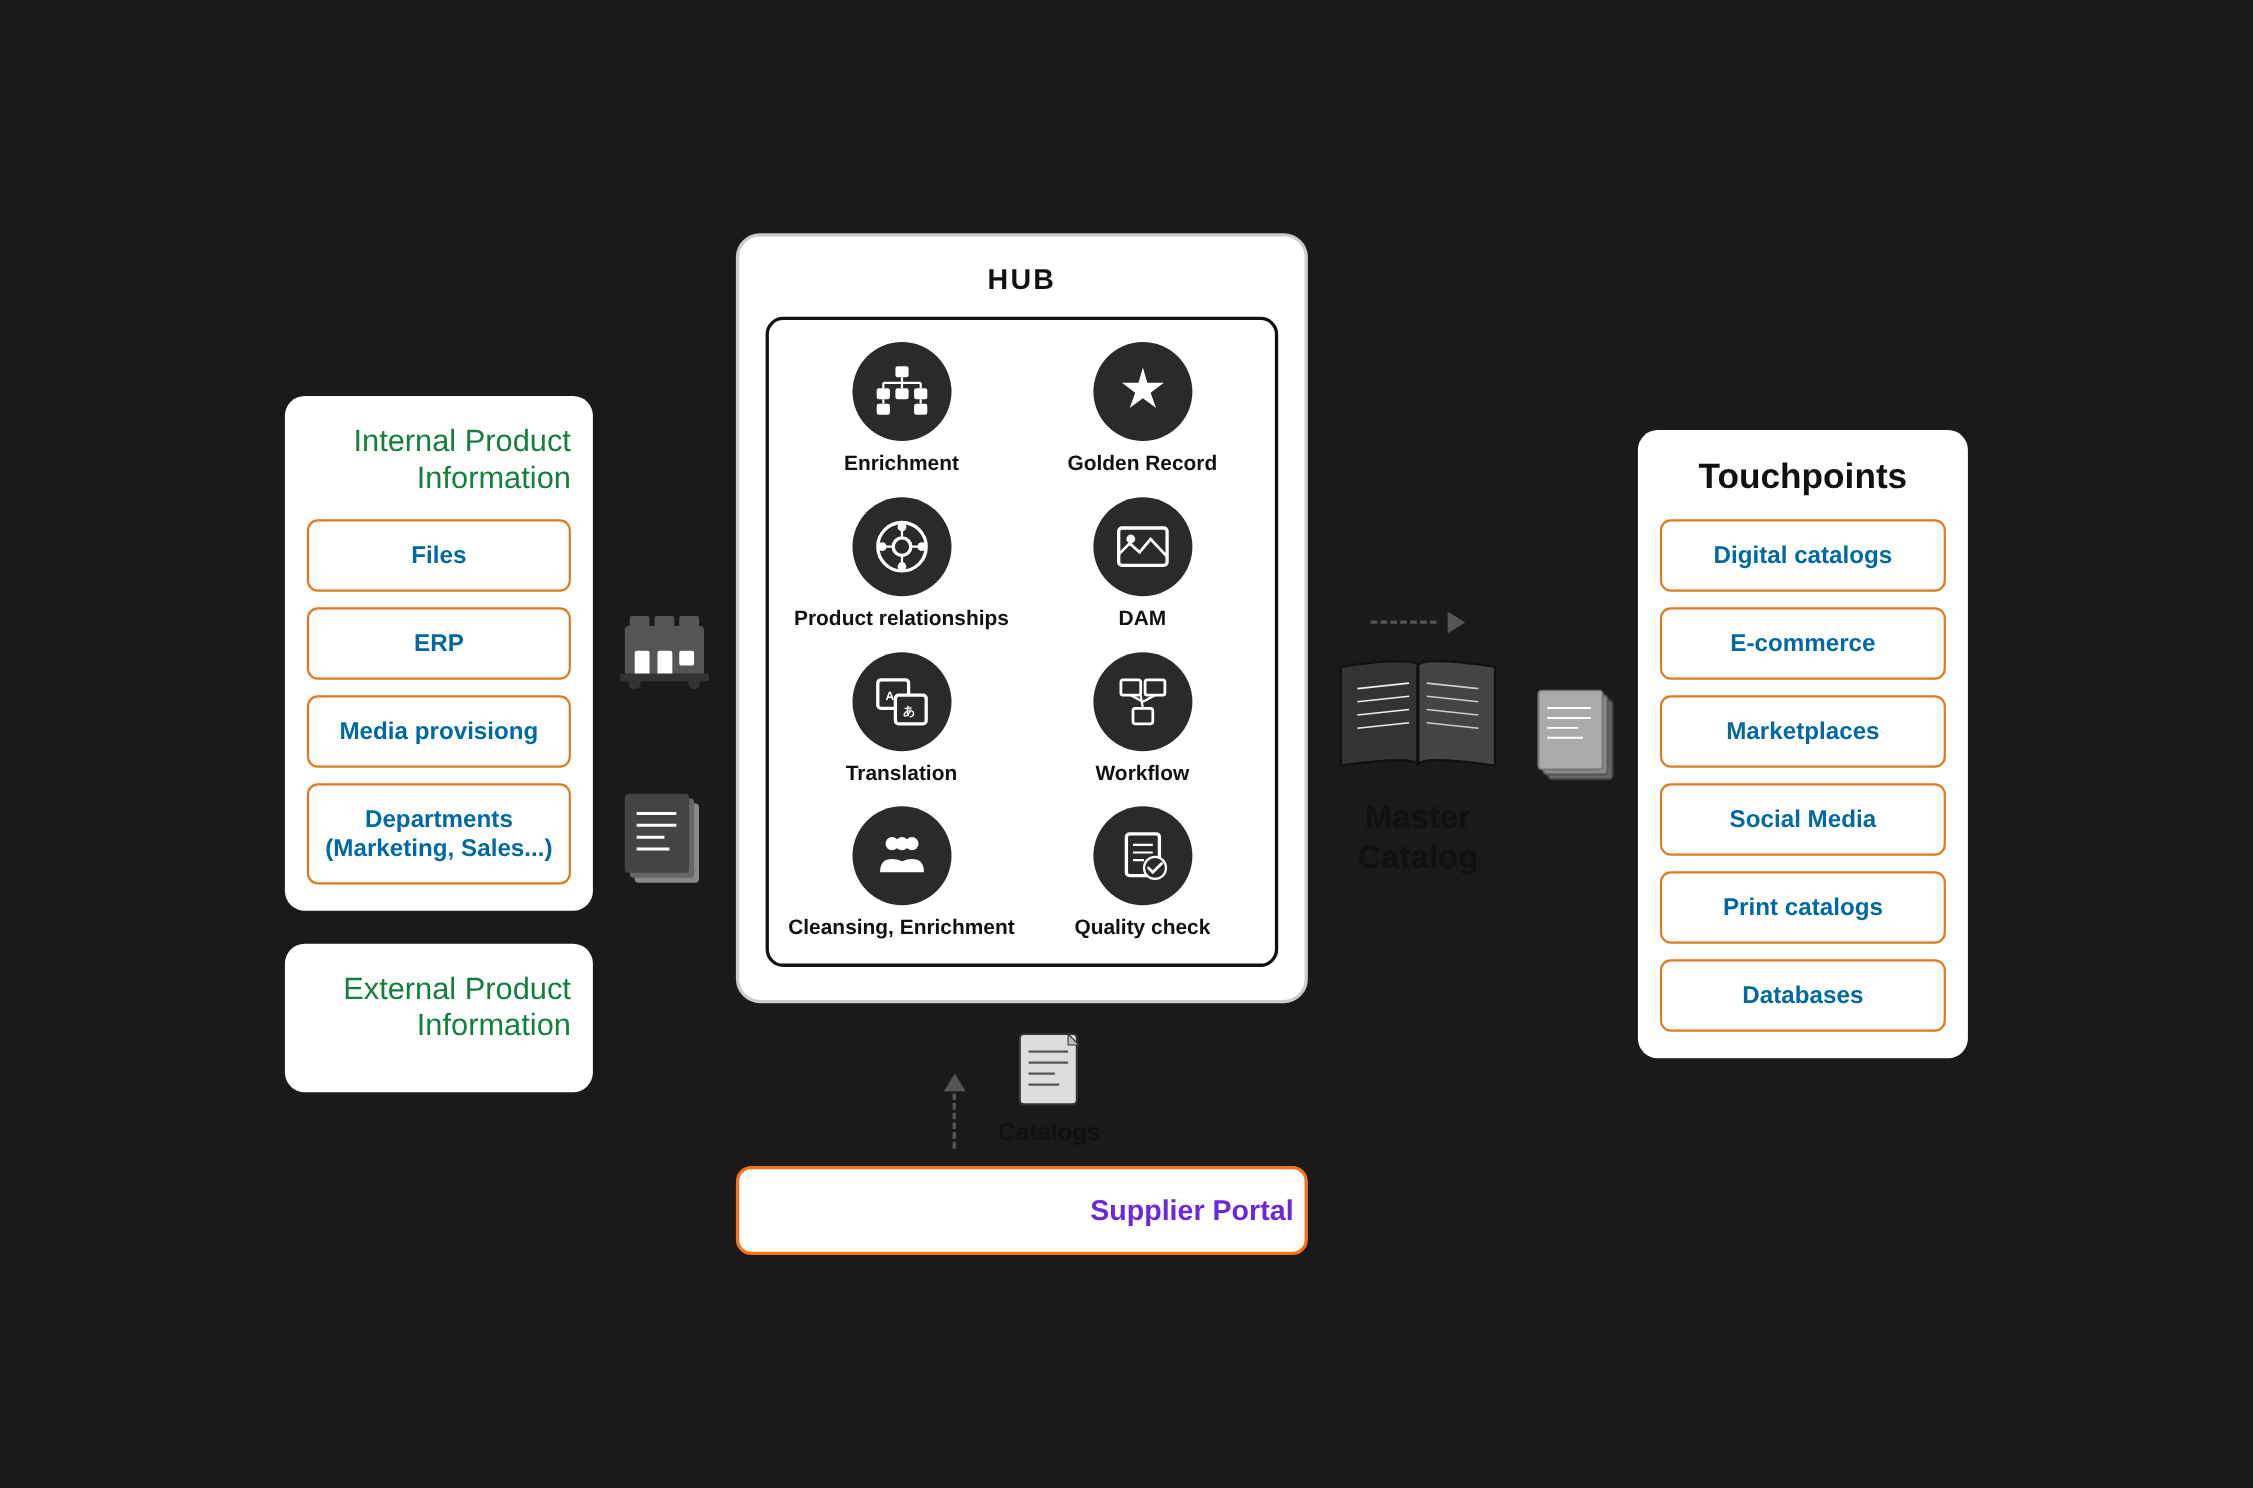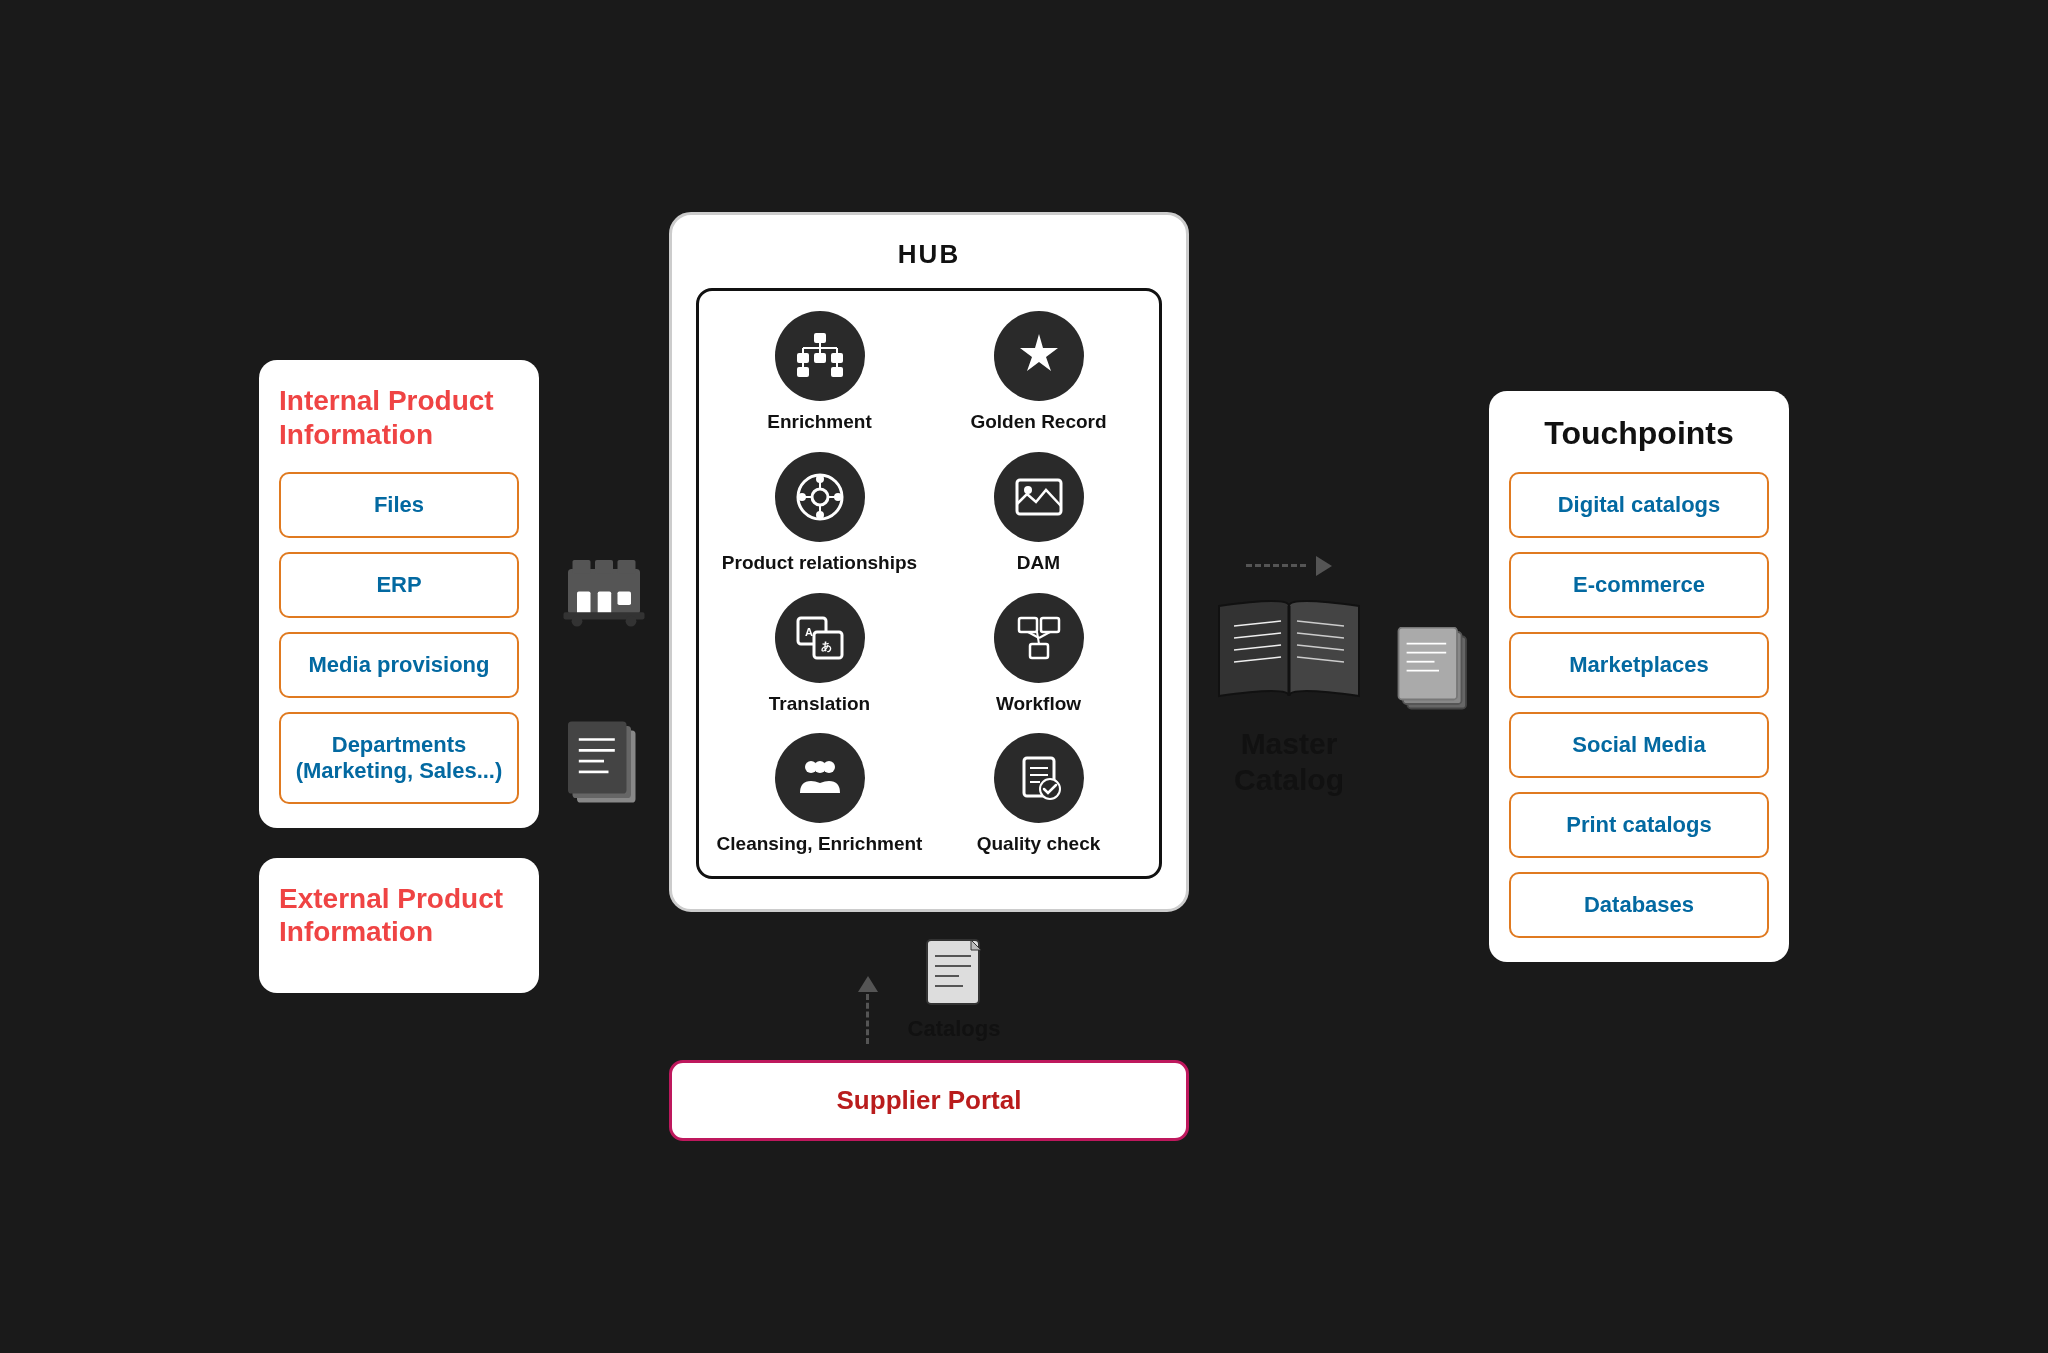--- a/index.html
+++ b/index.html
@@ -31,24 +31,24 @@
       width: 280px;
       flex-shrink: 0;
     }
     .section-box {
       background: white;
       border-radius: 18px;
       padding: 24px 20px;
     }
     .section-title {
       font-size: 28px;
-      font-weight: 700;
-      text-align: left;
+      font-weight: 400;
+      text-align: right;
       margin-bottom: 20px;
-      color: #ef4444;
+      color: #15803d;
       line-height: 1.2;
     }
     .item-box {
       border: 2.5px solid #e07a20;
       border-radius: 10px;
       padding: 18px 10px;
       text-align: center;
       font-size: 22px;
       font-weight: 700;
       color: #0369a1;
@@ -151,28 +151,28 @@
       margin-bottom: 8px;
     }
     .catalogs-label {
       font-size: 22px;
       font-weight: 700;
       color: #111;
       margin-top: 4px;
     }
     .supplier-box {
       background: white;
-      border: 3px solid #be185d;
+      border: 3px solid #f97316;
       border-radius: 14px;
       width: 100%;
-      text-align: center;
+      text-align: right;
       padding: 22px 10px;
       font-size: 26px;
       font-weight: 800;
-      color: #b91c1c;
+      color: #6d28d9;
     }
 
     
     .master-catalog-area {
       display: flex;
       flex-direction: column;
       align-items: center;
       justify-content: center;
       width: 200px;
       flex-shrink: 0;

